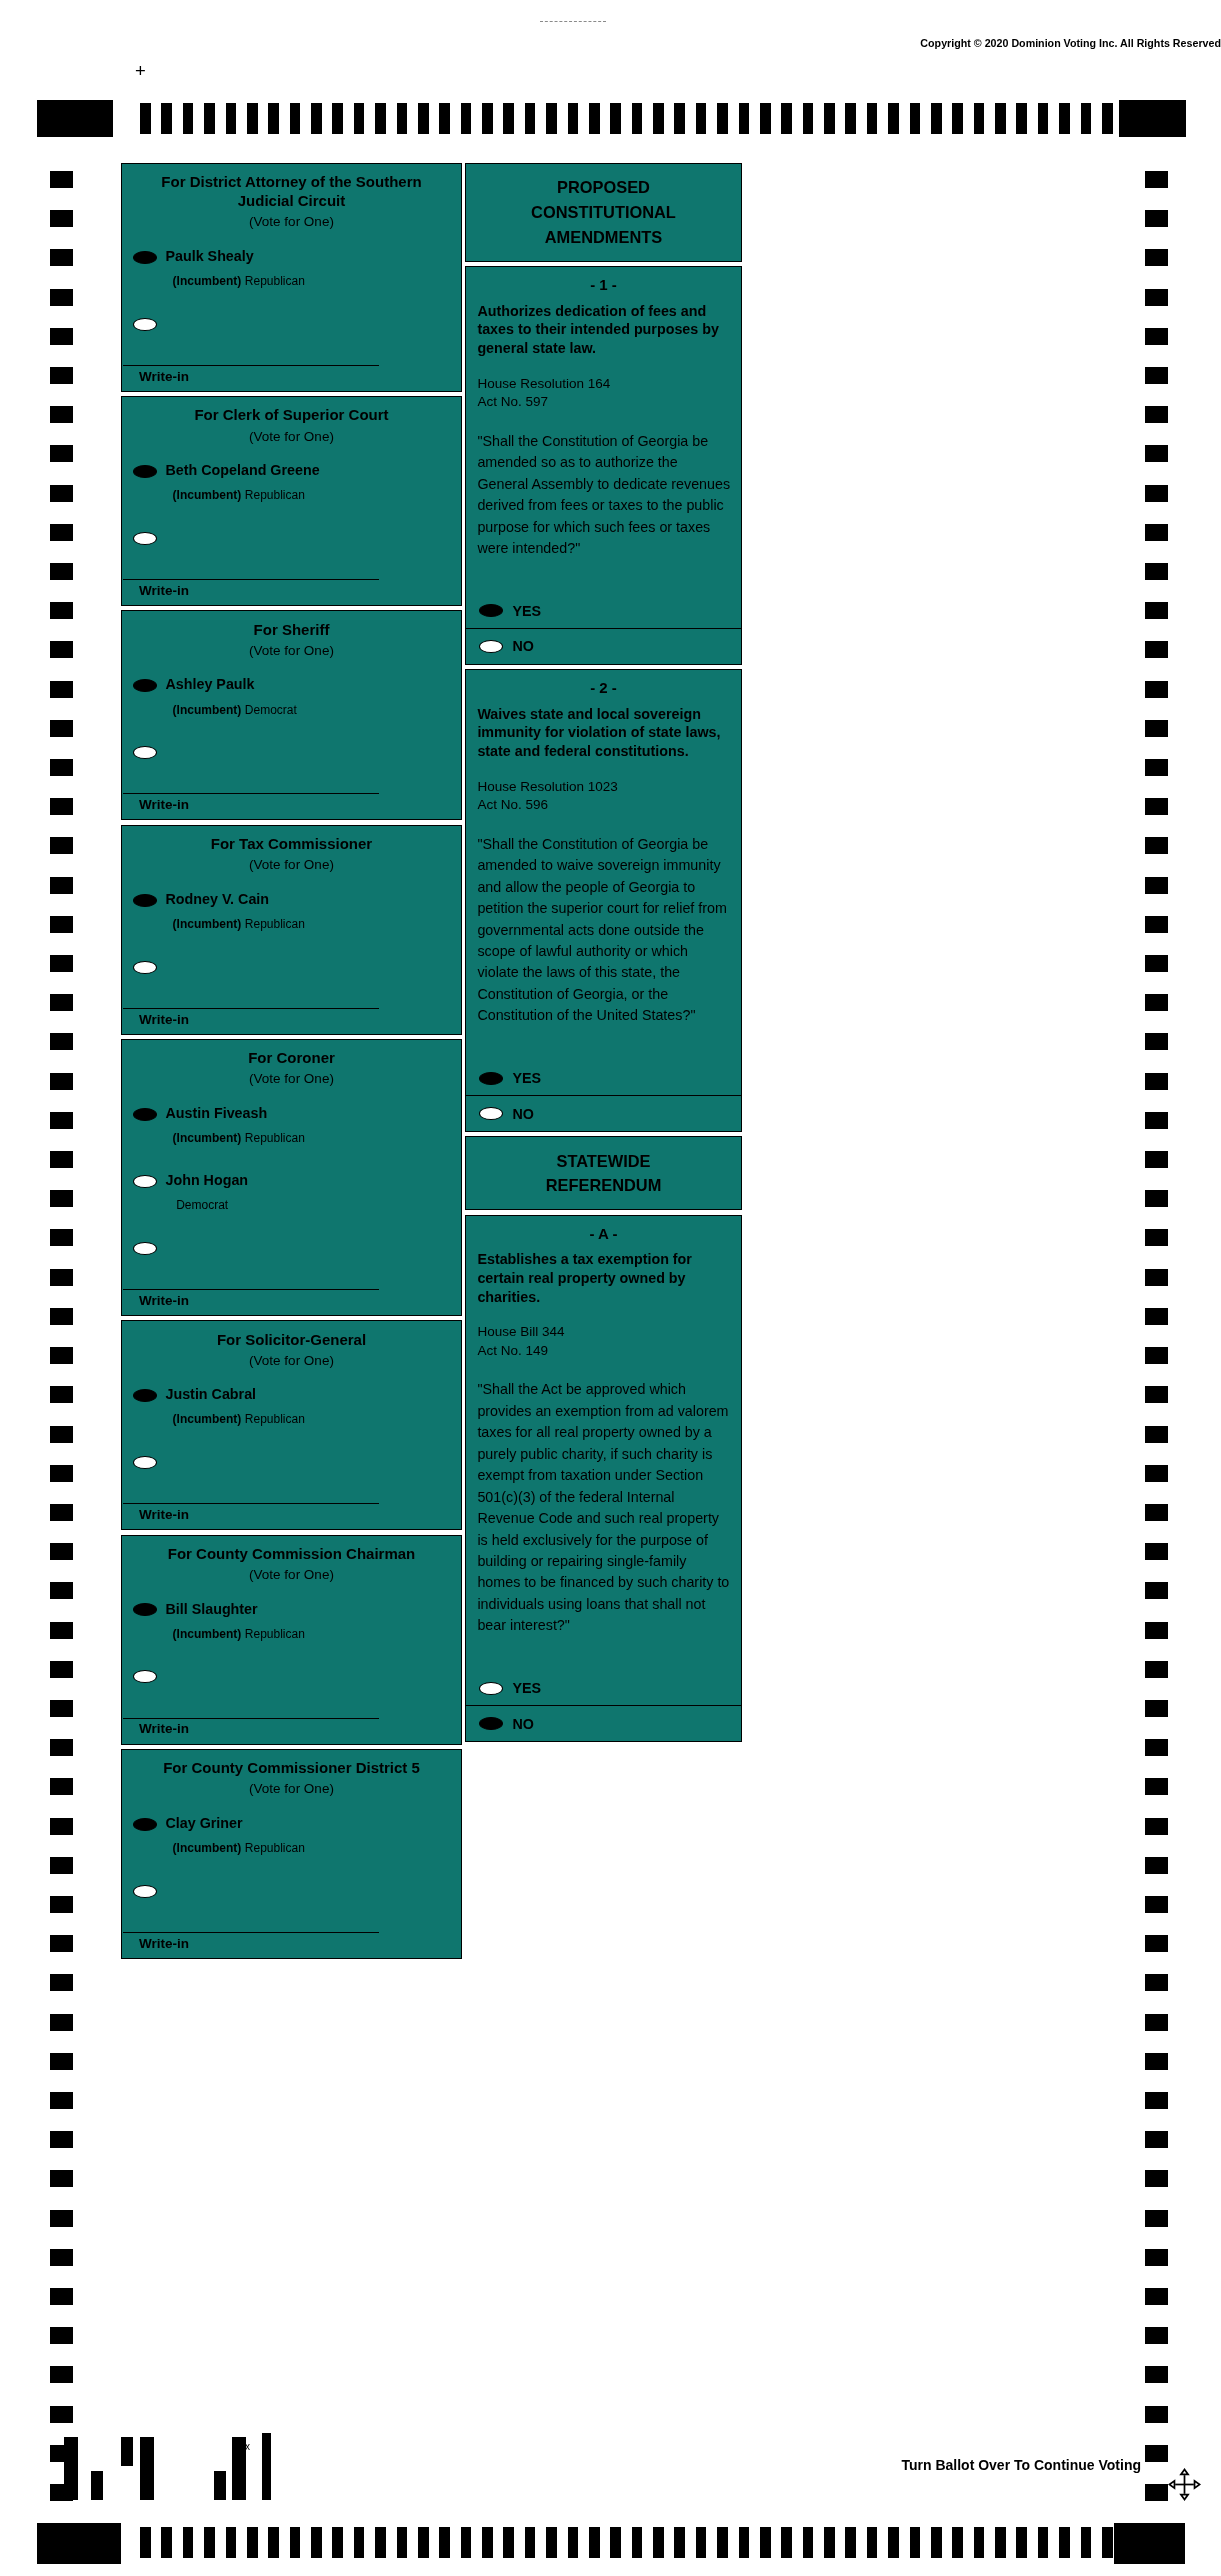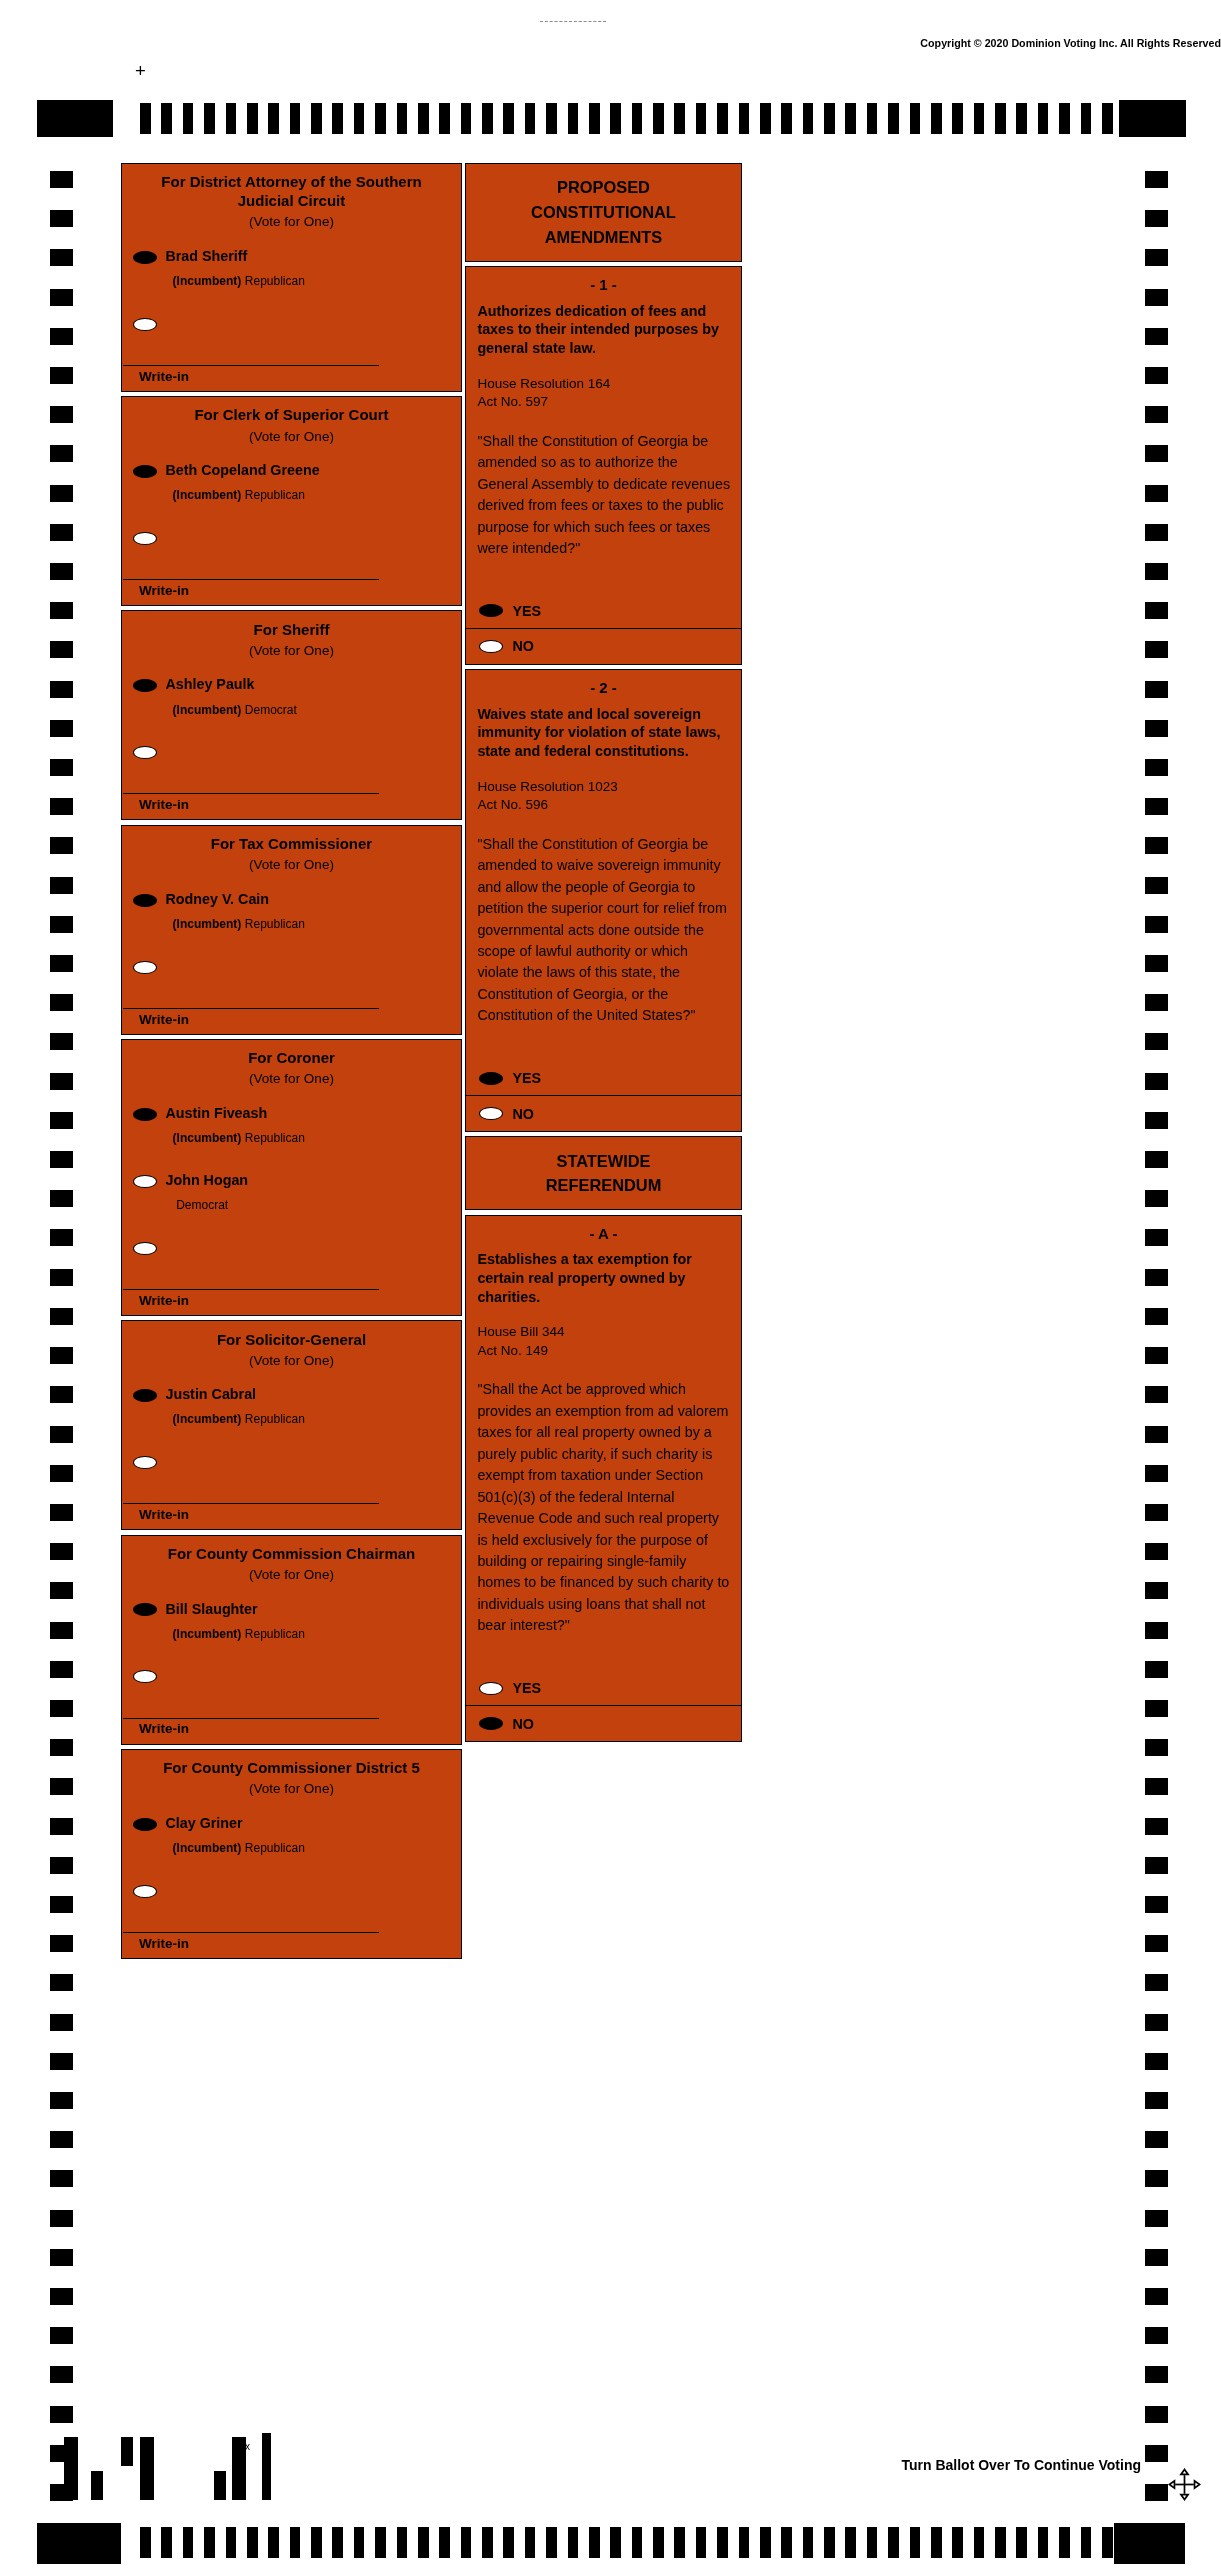--- a/index.html
+++ b/index.html
@@ -30,21 +30,21 @@
   .tbar { width:10.7px; height:31px; background:#000; flex:none; }
   .sq-col { position:absolute; top:171px; height:2330px; display:flex;
             flex-direction:column; justify-content:space-between; }
   .sq-col.left { left:50px; }
   .sq-col.right { left:1145px; }
   .sq { width:23px; height:17px; background:#000; flex:none; }
 
   
   .left-col  { position:absolute; left:121px; top:163px; width:341px; }
   .right-col { position:absolute; left:465px; top:163px; width:277px; }
-  .box { border:1.4px solid #000; margin-bottom:4.3px; background:#c2410c; }
+  .box { border:1.4px solid #000; margin-bottom:4.3px; background:#0f766e; }
 
   
   .contest-title { font-size:15px; font-weight:700; text-align:center;
                    padding:9.3px 24px 1.4px; line-height:1.25; }
   .vote-instruction { font-size:13.5px; text-align:center; padding:2.1px 0 11.4px; }
   .candidate-row { display:flex; align-items:flex-start; padding:7.1px 7.1px 0 11.4px; min-height:67px; }
   .candidate-row.empty { min-height:50px; }
   .oval { width:23.5px; height:13px; border:1.4px solid #000; border-radius:50%;
           flex:none; margin-top:2.9px; background:#fff; }
   .oval.filled { background:#000; }
@@ -263,21 +263,21 @@
     <div class="sq"></div>
   </div>
 
 <div class="left-col">
     <div class="box contest-box">
       <div class="contest-title">For District Attorney of the Southern Judicial Circuit</div>
       <div class="vote-instruction">(Vote for One)</div>
       <div class="candidate-row">
         <div class="oval filled"></div>
         <div class="candidate-info">
-          <div class="candidate-name">Brad Sheriff</div>
+          <div class="candidate-name">Paulk Shealy</div>
           <div class="candidate-meta"><span class="qual">(Incumbent)</span><span class="party">Republican</span></div>
         </div>
       </div>
       <div class="candidate-row empty">
         <div class="oval"></div>
       </div>
       <div class="write-in-line"></div>
       <div class="write-in-label">Write-in</div>
     </div>
     <div class="box contest-box">

